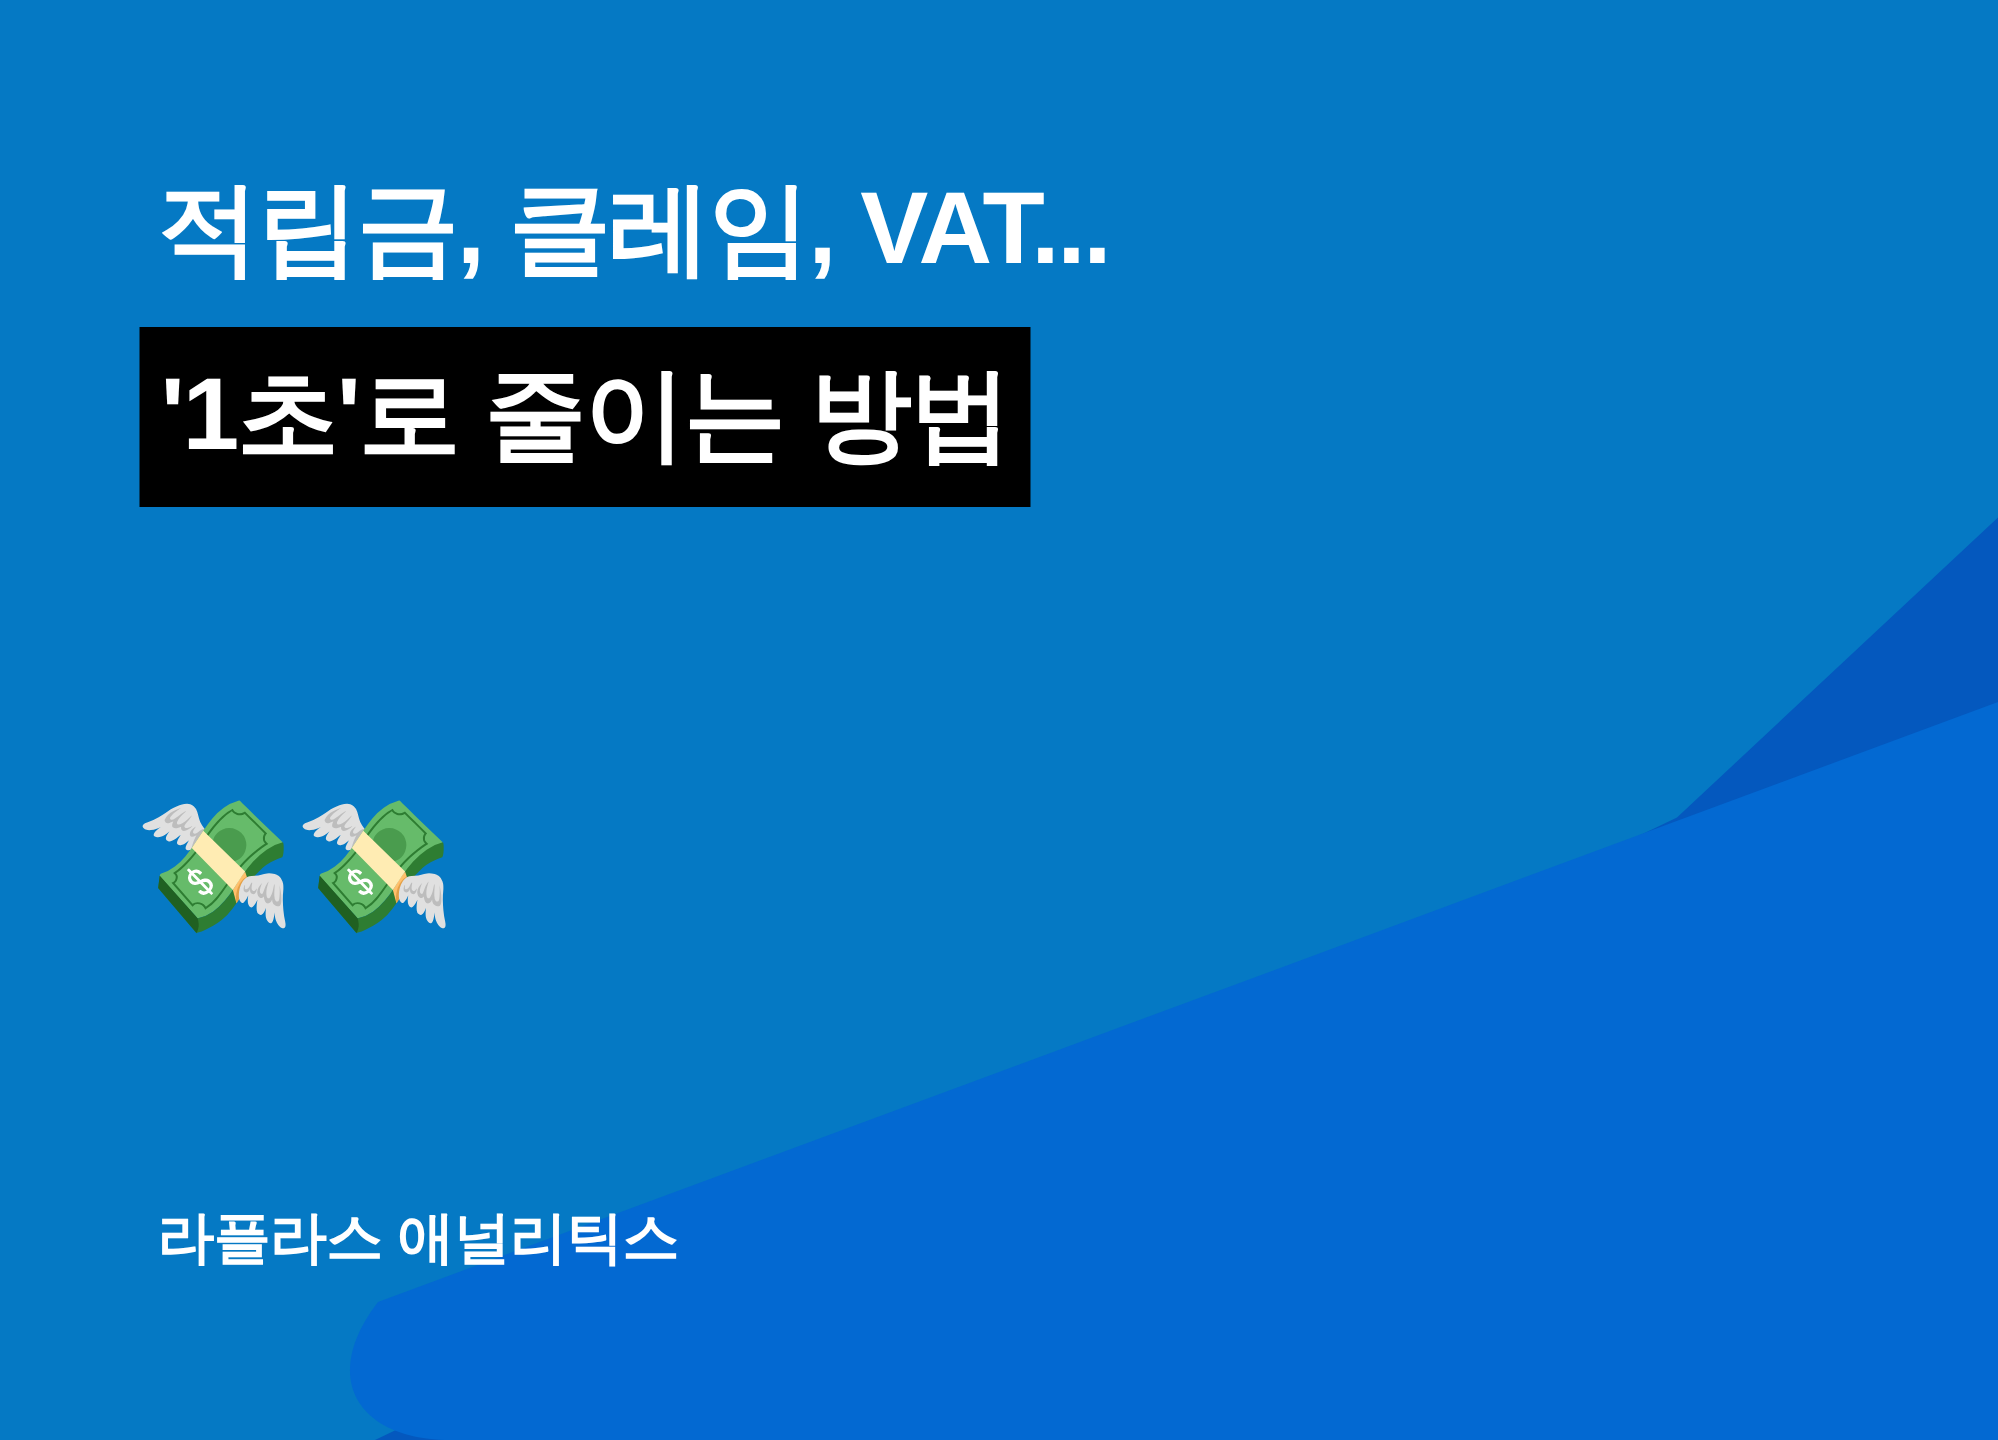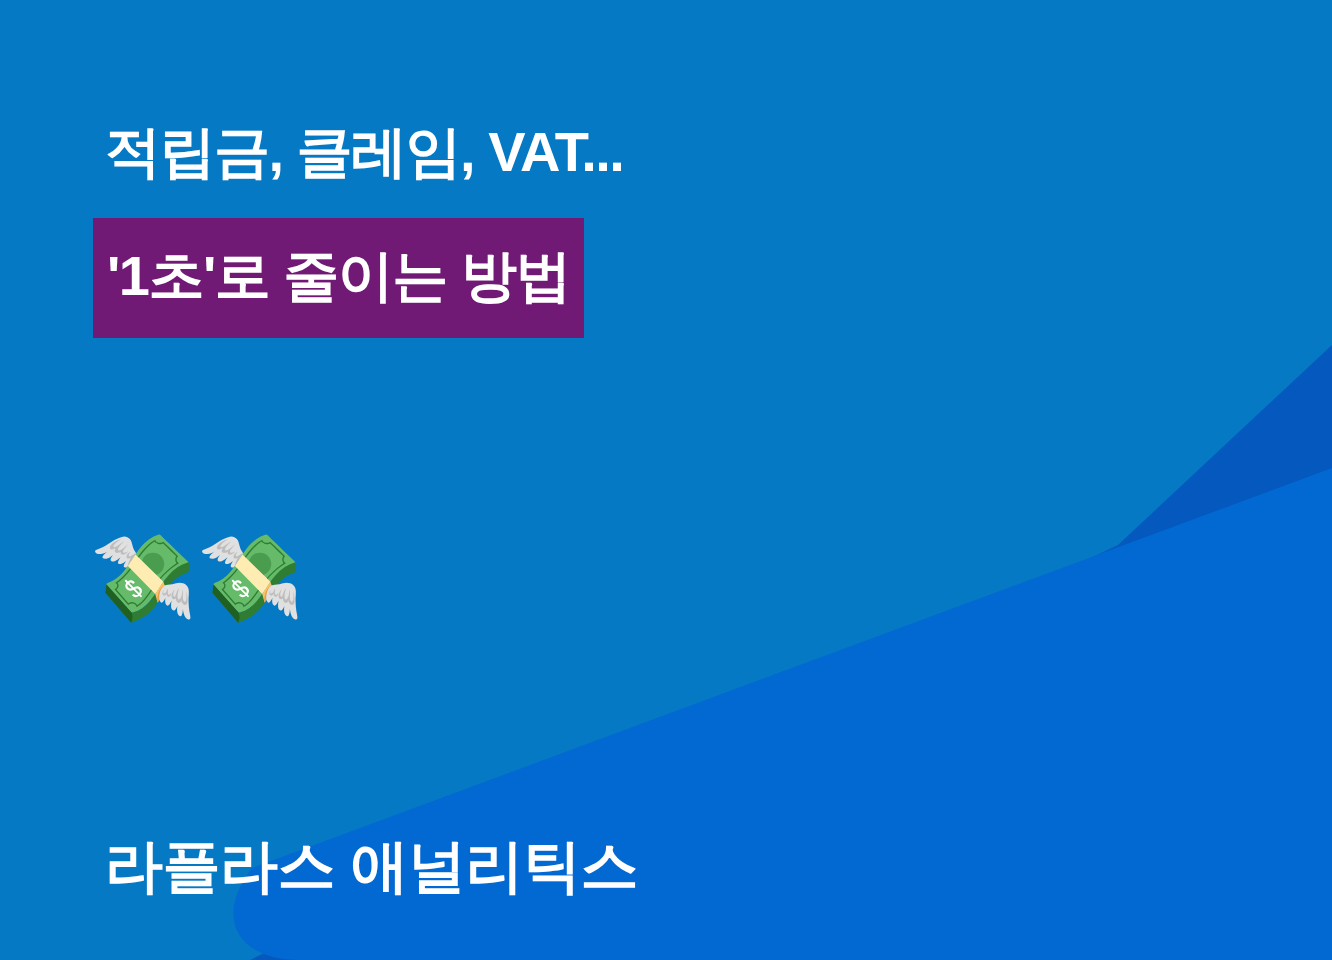--- a/index.html
+++ b/index.html
@@ -37,55 +37,55 @@
   .headline {
     position: absolute;
     left: 93px;
     top: 92px;
     width: 1100px;
   }
 
   .hl-line {
     display: block;
     color: #ffffff;
-    font-size: 56px;
+    font-size: 68px;
     font-weight: 700;
     line-height: 120px;
     letter-spacing: -1.5px;
     white-space: nowrap;
     padding-left: 12px;
     margin: 0;
   }
 
   .hl-line.highlight {
     display: inline-block;
-    background: #701a75;
+    background: #000000;
     color: #ffffff;
     padding: 6px 14px 10px 14px;
     margin-top: 6px;
     line-height: 104px;
   }
 
   .emoji-row {
     position: absolute;
     left: 90px;
     top: 528px;
     font-size: 86px;
     line-height: 100px;
     letter-spacing: 0px;
     white-space: nowrap;
     user-select: none;
   }
 
   .footer-brand {
     position: absolute;
     left: 105px;
-    top: 838px;
+    top: 798px;
     color: #ffffff;
-    font-size: 58px;
+    font-size: 38px;
     font-weight: 700;
     line-height: 56px;
     letter-spacing: -0.5px;
     white-space: nowrap;
   }
 </style>
 </head>
 <body>
 
 <div id="slide">

